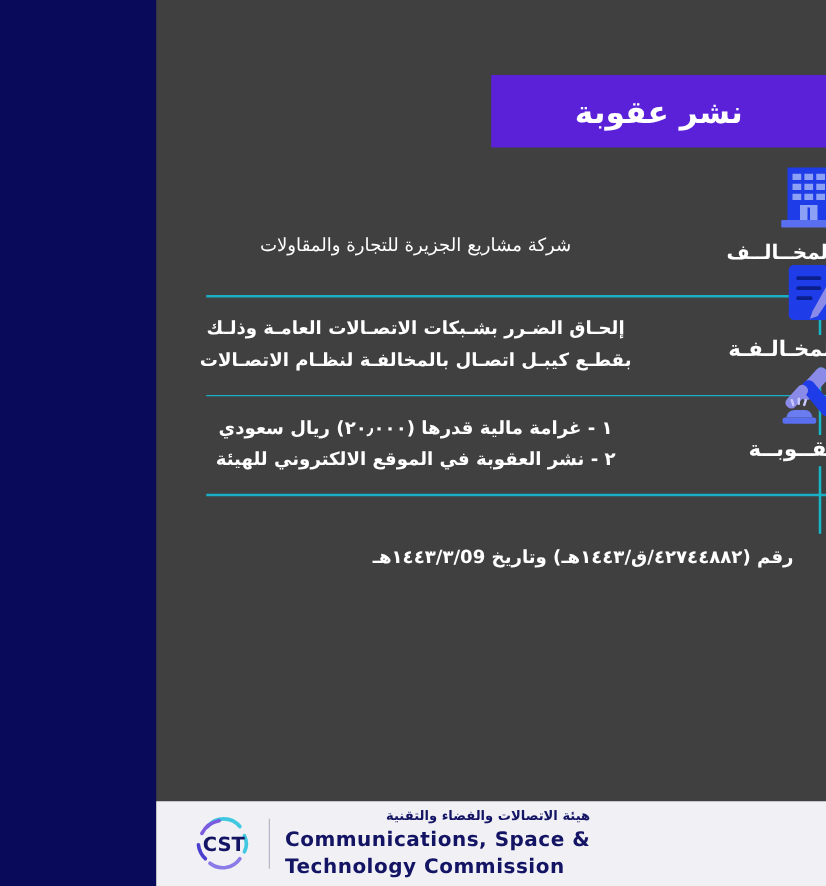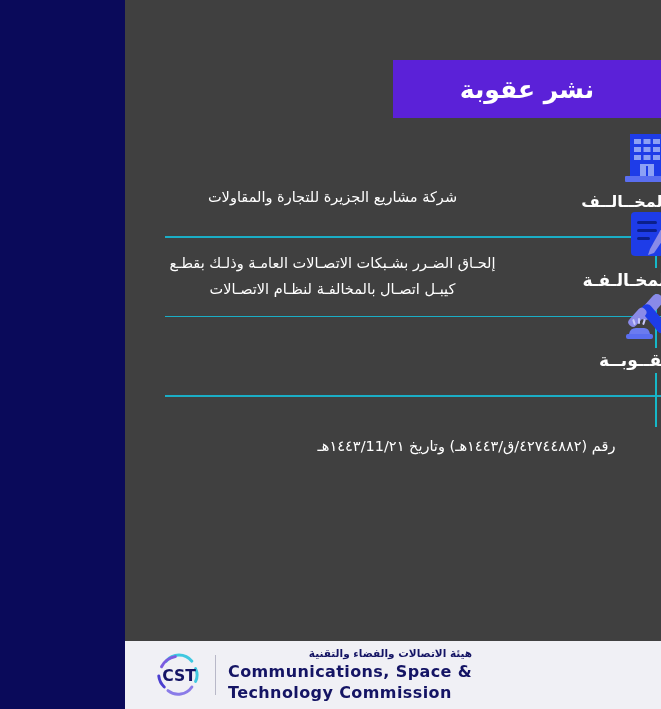--- a/index.html
+++ b/index.html
@@ -98,21 +98,21 @@
   }
   .row-value {
     color:#FFFFFF;
     font-size:14.5px;
     font-weight:normal;
     text-align:center;
     line-height:1.75;
     letter-spacing:0.2px;
     direction:rtl;
   }
-  .row-value.regular { font-weight:normal; }
+  .row-value.regular { font-weight:bold; }
 
   .row-sep {
     height:1.5px;
     background:#1AAEC6;
     margin:0 auto;
     width:582px;
   }
 
   .r1 { height:76px; }
   .r2 { height:78px; }
@@ -239,26 +239,30 @@
             <path d="M8 46 Q9 40 15 40 L23 40 Q28 40 29 46 Z" fill="#6B7BF0"></path>
             <rect x="5" y="46" width="27" height="5" rx="2" fill="#5A6EF0"></rect>
             <rect x="12" y="31" width="2" height="6" rx="1" transform="rotate(-18 13 34)" fill="#C8C8FA"></rect>
             <rect x="17" y="30" width="2" height="6" rx="1" fill="#C8C8FA"></rect>
             <rect x="22" y="31" width="2" height="6" rx="1" transform="rotate(18 23 34)" fill="#C8C8FA"></rect>
           </svg>
         </div>
         <div class="row-label">الـعـقــوبــة</div>
         <div class="row-divider"></div>
       </div>
+      <div class="row-value-cell">
+        <div class="row-value regular" style="white-space:pre-line;">١ -  غرامة مالية قدرها (٢٠٫٠٠٠) ريال سعودي
+٢ - نشر العقوبة في الموقع الالكتروني للهيئة</div>
+      </div>
     </div>
     <div class="row-sep"></div>
 
     <div class="row r4">
       <div class="row-value-cell">
-        <div class="row-value regular">رقم (٤٢٧٤٤٨٨٢/ق/١٤٤٣هـ) وتاريخ ١٤٤٣/11/٢١هـ</div>
+        <div class="row-value regular">رقم (٤٢٧٤٤٨٨٢/ق/١٤٤٣هـ) وتاريخ ١٤٤٣/٣/09هـ</div>
       </div>
     </div>
 
   </div>
 
   <div class="footer">
     <div class="footer-logo-wrap">
       <svg class="footer-mark" viewBox="0 0 60 50">
         <path d="M16 10 A18 18 0 0 1 44 10" stroke="#3FC8E0" stroke-width="3.2" fill="none" stroke-linecap="round"></path>
         <path d="M11 16 A21 21 0 0 1 26 5" stroke="#7B5CE0" stroke-width="3.2" fill="none" stroke-linecap="round"></path>

